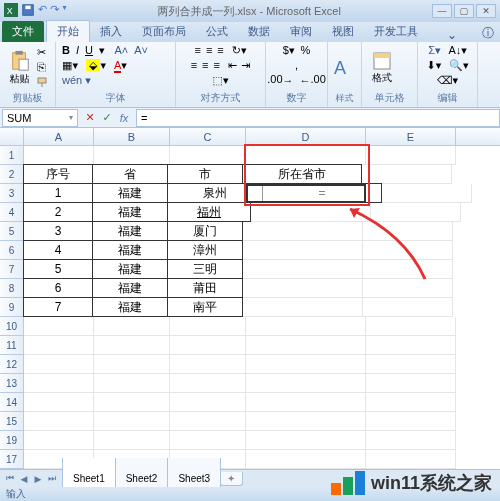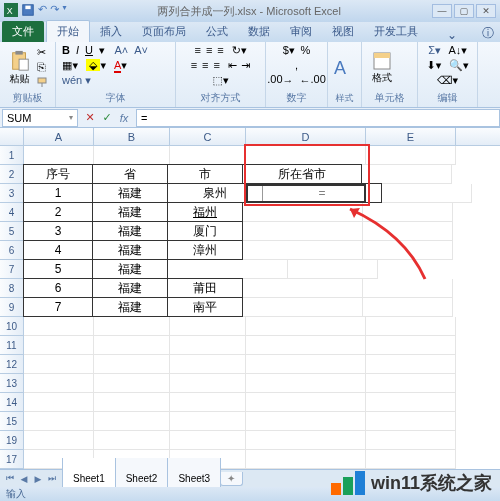--- a/index.html
+++ b/index.html
@@ -264,21 +264,21 @@
         <div class="cell col-A databorder" style="width: 70px;">1</div>
         <div class="cell col-B databorder" style="width: 76px;">福建</div>
         <div class="cell col-C databorder" style="width: 96px;">泉州</div>
         <div class="cell col-D databorder" style="width: 120px;">=</div>
         <div class="cell col-E light" style="width: 90px;"></div>
       </div>
       <div class="row">
         <div class="row-head">4</div>
         <div class="cell col-A databorder" style="width: 70px;">2</div>
         <div class="cell col-B databorder" style="width: 76px;">福建</div>
-        <div class="cell col-C databorder" style="width: 76px; text-decoration: underline;">福州</div>
+        <div class="cell col-C databorder" style="width: 84px; text-decoration: underline;">福州</div>
         <div class="cell col-D light" style="width: 120px;"></div>
         <div class="cell col-E light" style="width: 90px;"></div>
       </div>
       <div class="row">
         <div class="row-head">5</div>
         <div class="cell col-A databorder" style="width: 70px;">3</div>
         <div class="cell col-B databorder" style="width: 76px;">福建</div>
         <div class="cell col-C databorder" style="width: 76px; text-align: right;">厦门</div>
         <div class="cell col-D light" style="width: 120px;"></div>
         <div class="cell col-E light" style="width: 90px;"></div>
@@ -288,20 +288,21 @@
         <div class="cell col-A databorder" style="width: 70px;">4</div>
         <div class="cell col-B databorder" style="width: 76px;">福建</div>
         <div class="cell col-C databorder" style="width: 76px;">漳州</div>
         <div class="cell col-D light" style="width: 120px;"></div>
         <div class="cell col-E light" style="width: 90px;"></div>
       </div>
       <div class="row">
         <div class="row-head">7</div>
         <div class="cell col-A databorder" style="width: 70px;">5</div>
         <div class="cell col-B databorder" style="width: 76px;">福建</div>
+        <div class="cell col-C databorder" style="width: 76px;">三明</div>
         <div class="cell col-D light" style="width: 120px;"></div>
         <div class="cell col-E light" style="width: 90px;"></div>
       </div>
       <div class="row">
         <div class="row-head">8</div>
         <div class="cell col-A databorder" style="width: 70px;">6</div>
         <div class="cell col-B databorder" style="width: 76px;">福建</div>
         <div class="cell col-C databorder" style="width: 76px;">莆田</div>
         <div class="cell col-D light" style="width: 120px;"></div>
         <div class="cell col-E light" style="width: 90px;"></div>

